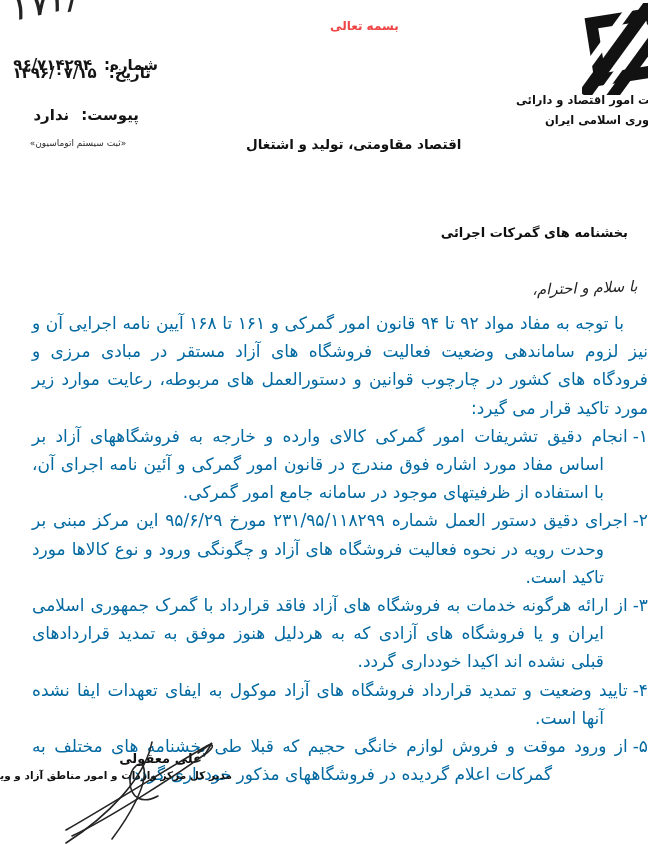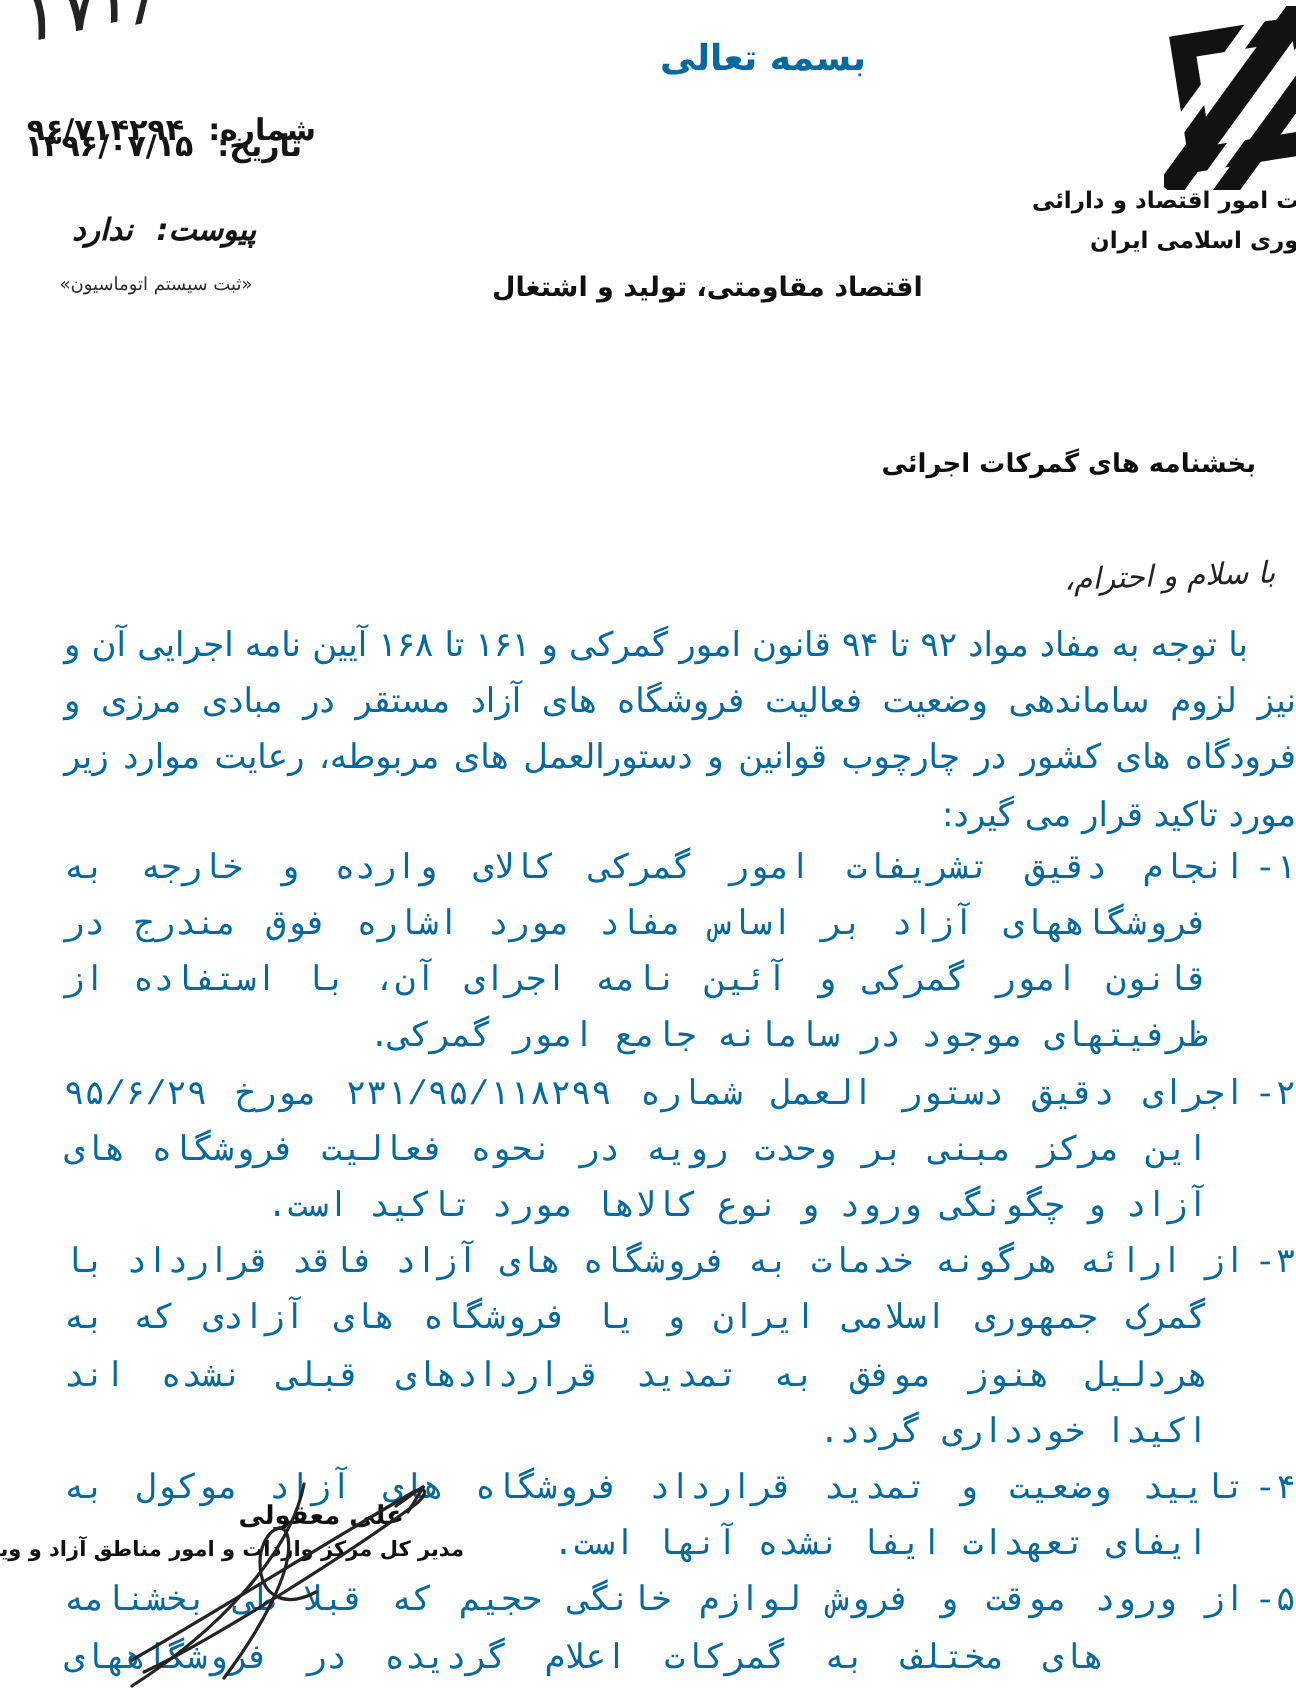--- a/index.html
+++ b/index.html
@@ -17,30 +17,30 @@
     transform:rotate(-13deg);transform-origin:left top;
     color:#242424;letter-spacing:2px;white-space:nowrap;
   }
 
   
   .meta{position:absolute;direction:rtl;white-space:nowrap;
         font-size:15px;font-weight:700;color:#141414;}
   .meta .val{margin-right:12px;}
   .meta-number{top:24px;right:490px;margin-top:32px;}
   .meta-date{top:64px;right:497px;}
-  .meta-attachment{top:106px;right:520px;font-style:italic;}
+  .meta-attachment{top:106px;right:509px;}
 
   .stamp{
     position:absolute;left:28px;top:138px;width:100px;
     font-size:9px;color:#2b2b2b;text-align:center;direction:rtl;white-space:nowrap;
   }
 
   .bismillah{
     position:absolute;left:330px;top:19px;
-    font-size:18px;font-weight:700;direction:rtl;white-space:nowrap;color:#0369a1;
+    font-size:12px;font-weight:700;direction:rtl;white-space:nowrap;color:#ef4444;
   }
   .slogan{
     position:absolute;left:246px;top:136px;
     font-size:13.5px;font-weight:700;direction:rtl;white-space:nowrap;color:#111;
   }
 
   
   .logo{position:absolute;left:582px;top:3px;}
   .org-caption{
     position:absolute;left:544px;top:90px;width:130px;
@@ -61,21 +61,21 @@
   }
 
   
   .body-text{
     position:absolute;left:32px;top:309px;width:616px;
     direction:rtl;text-align:justify;
     font-size:17px;line-height:28.2px;color:#0369a1;
   }
   .body-text p{margin:0;}
   .intro{text-indent:24px;}
-  .item{margin-top:4px;padding-right:44px;text-indent:-44px;font-family:Liberation Mono, monospace;}
+  .item{margin-top:4px;padding-right:44px;text-indent:-44px;}
   .item .num{margin-left:5px;}
   .item-5{padding-right:96px;text-indent:-96px;}
 
   
   .sig-name{
     position:absolute;left:118px;top:751px;width:84px;
     font-size:13px;font-weight:700;direction:rtl;white-space:nowrap;color:#111;
   }
   .sig-role{
     position:absolute;left:14px;top:769px;width:218px;

